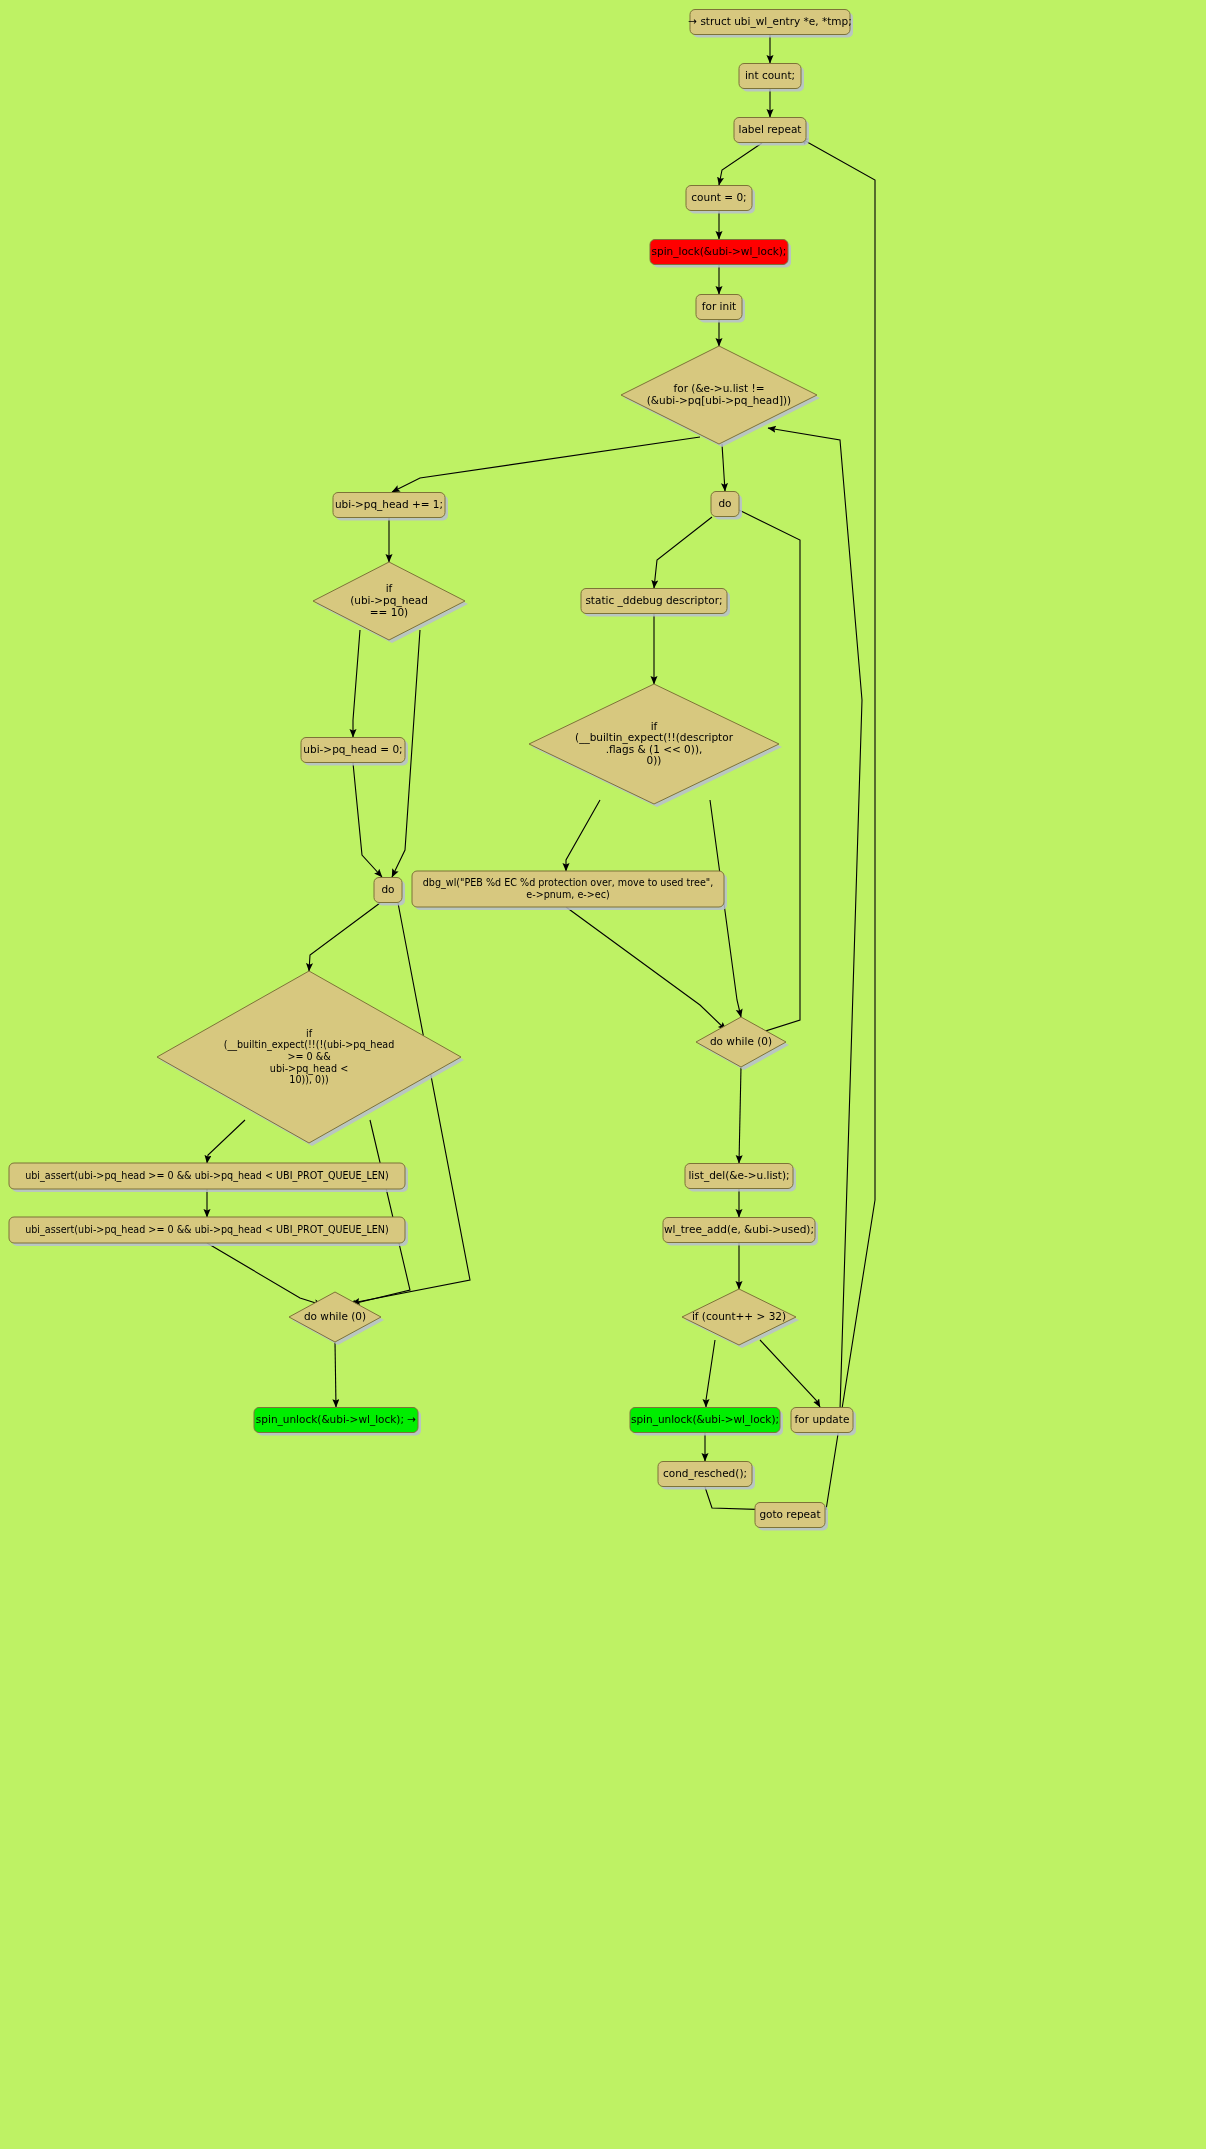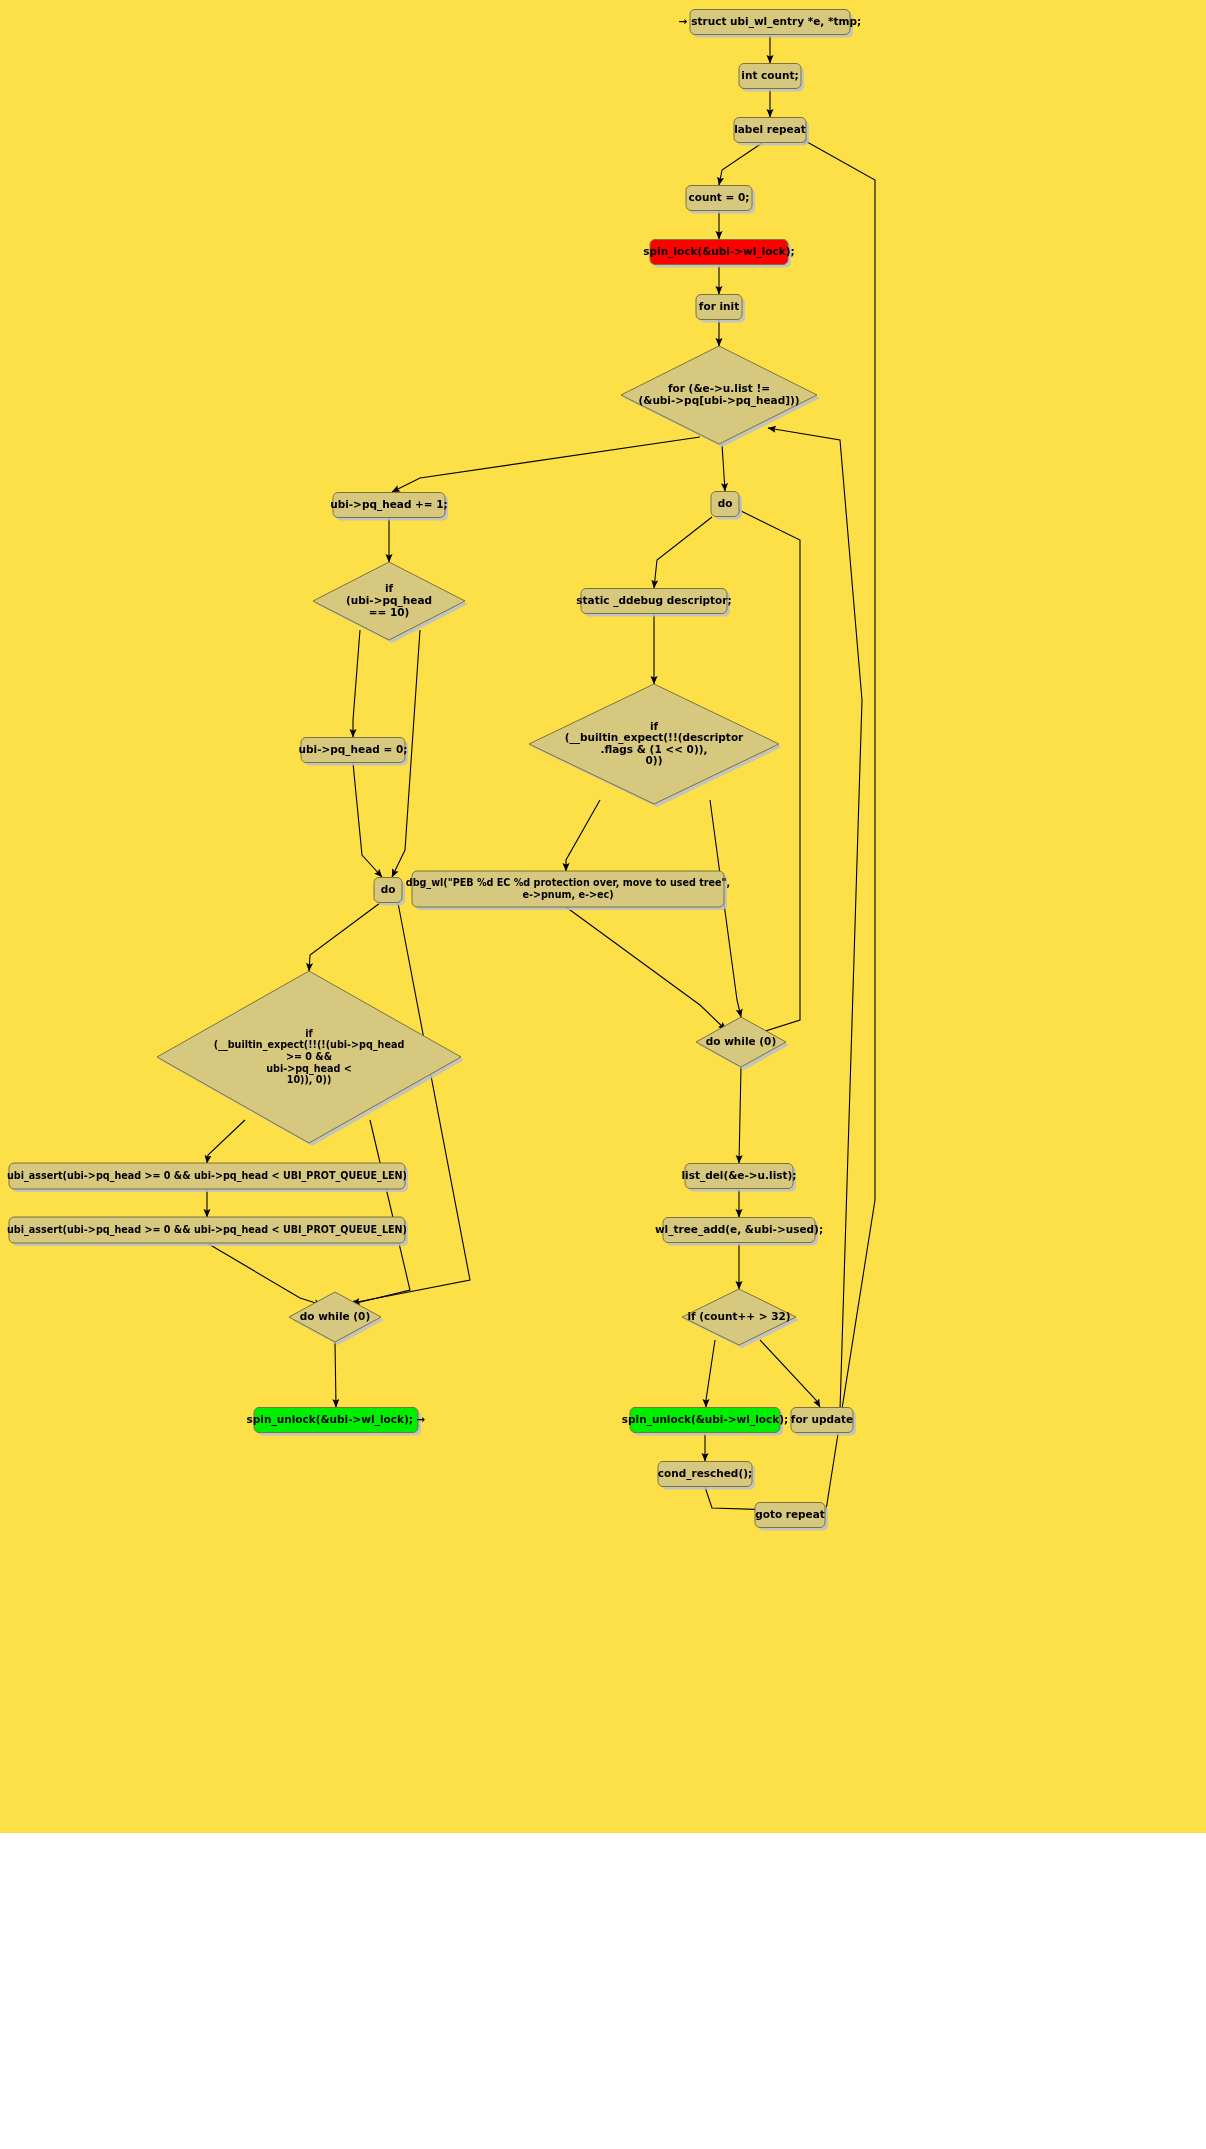--- a/index.html
+++ b/index.html
@@ -10,23 +10,22 @@
   }
   body {
     width: 1206px;
     height: 2149px;
     font-family: "DejaVu Sans", sans-serif;
     overflow: hidden;
   }
   #cfg-root {
     position: relative;
     width: 1206px;
-    height: 1833px;
-    background: #fde047;
-    font-weight: bold;
+    height: 2149px;
+    background: #bef264;
   }
   svg#cfg-canvas {
     position: absolute;
     top: 0; left: 0;
     width: 1206px;
     height: 2149px;
   }
   .edge-path {
     fill: none;
     stroke: #000000;

